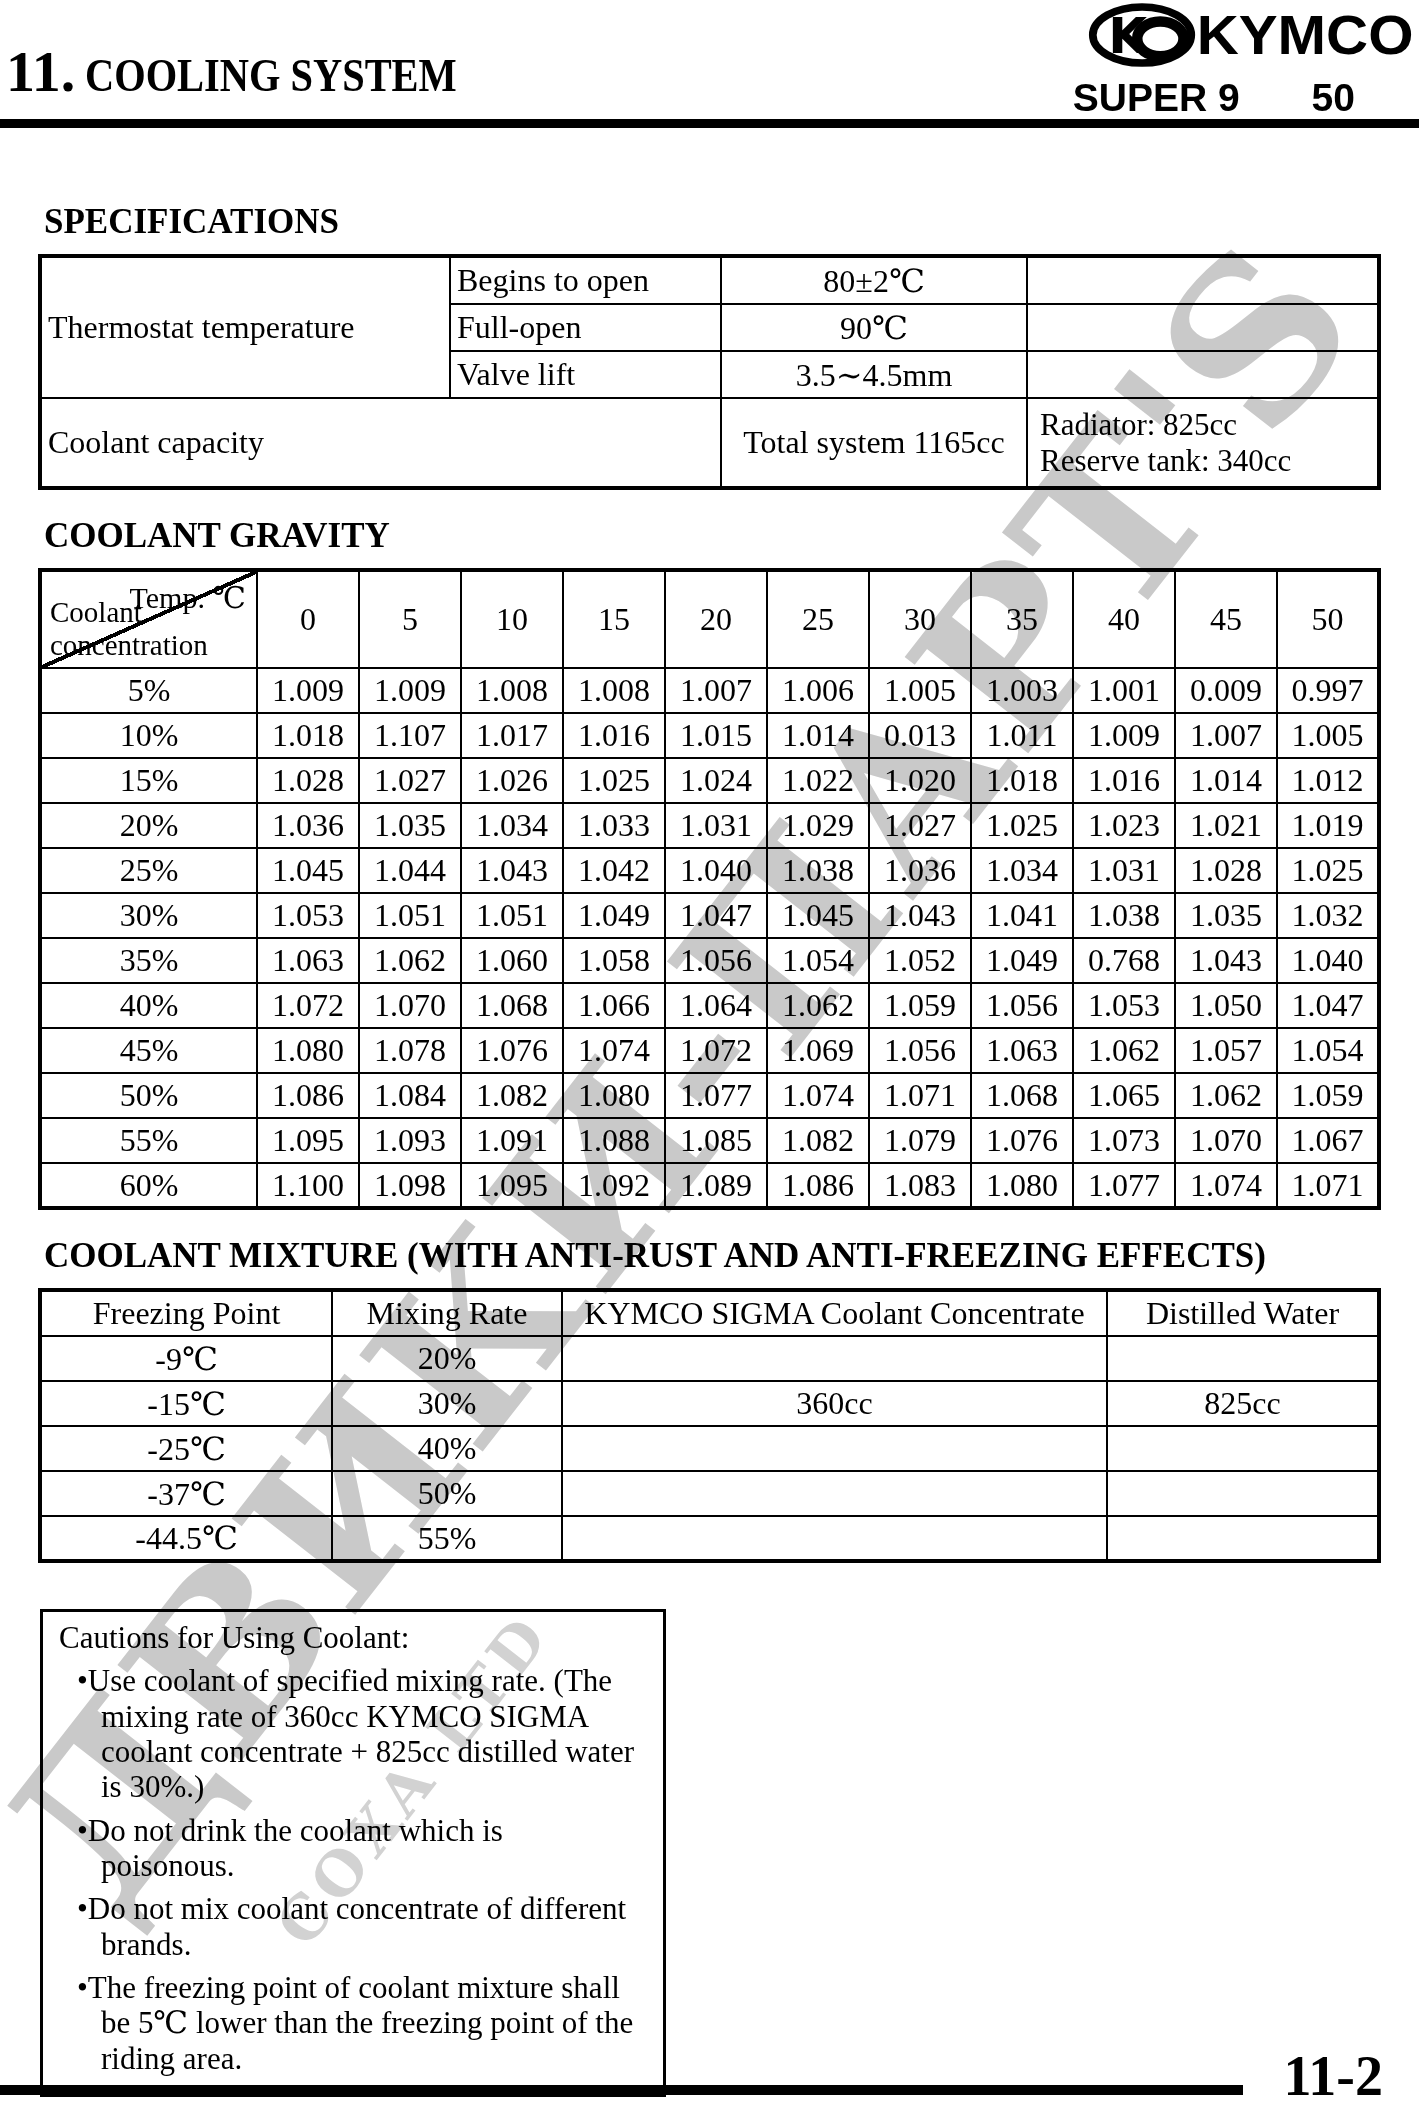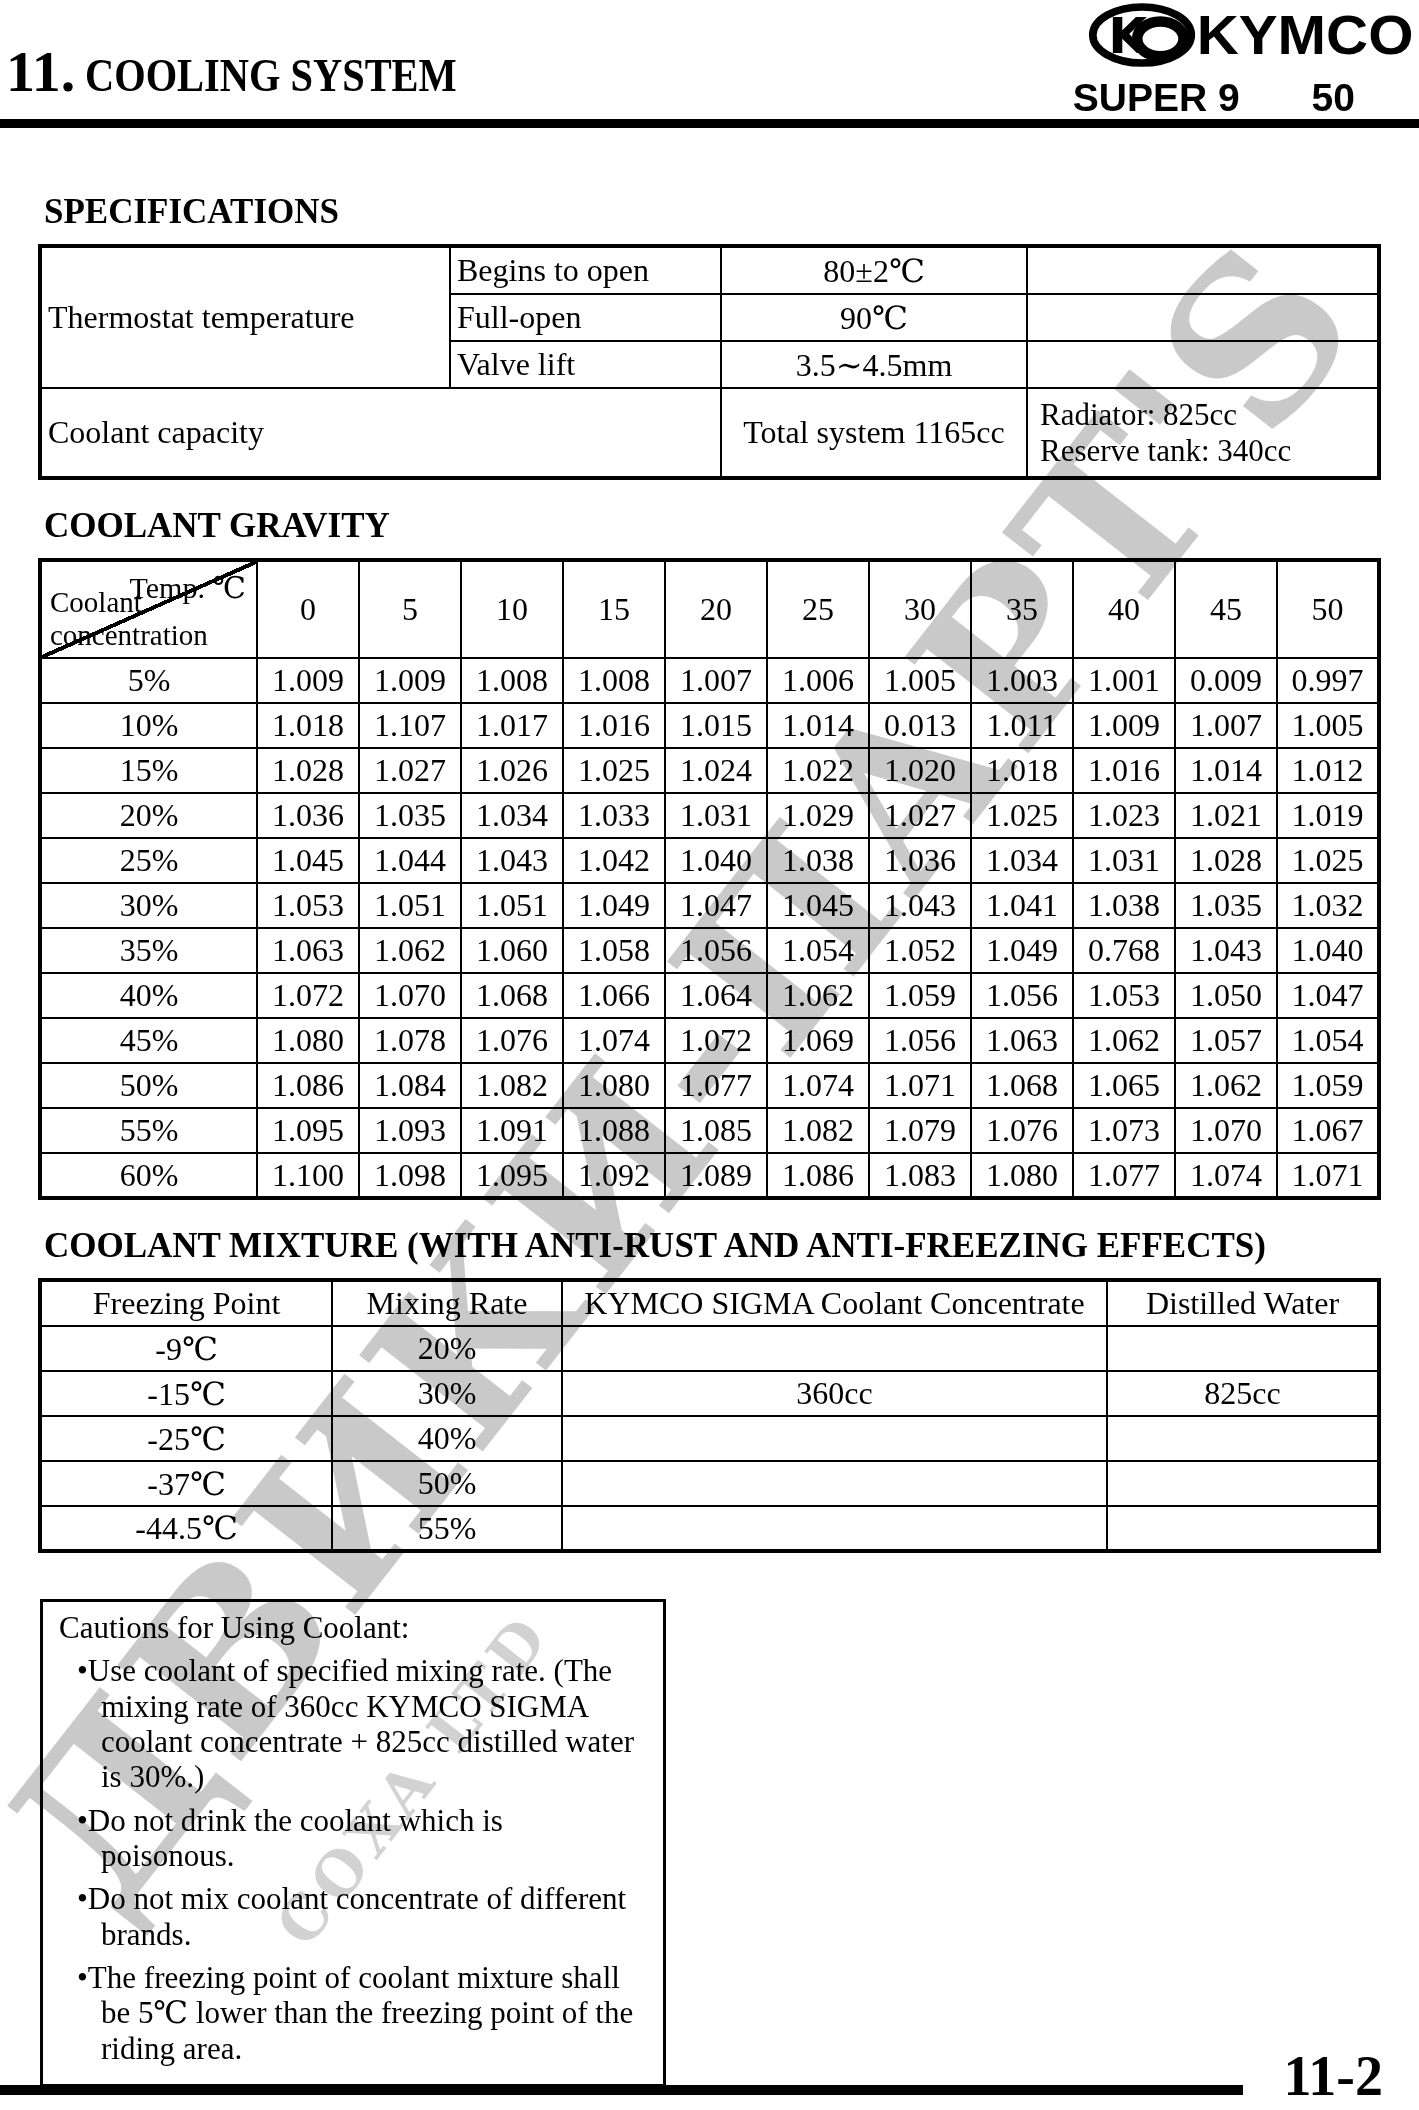--- a/index.html
+++ b/index.html
@@ -34,21 +34,21 @@
   .brand-name {
     font-family:"Liberation Sans",sans-serif; font-weight:bold; font-size:56px;
     display:inline-block; transform:scaleX(1.04); transform-origin:100% 50%;
   }
   .model-line {
     position:absolute; top:76px; right:64px; display:flex; gap:72px;
     font-family:"Liberation Sans",sans-serif; font-weight:bold; font-size:39px;
   }
   .header-rule { position:absolute; left:0; top:119px; width:1419px; height:9px; background:#000; }
   
-  #main { position:absolute; left:38px; top:192px; width:1341px; }
+  #main { position:absolute; left:38px; top:202px; width:1341px; }
   h2 { font-size:35px; font-weight:bold; margin:0 0 12px 6px; }
   h2.mt { margin-top:26px; }
   table { border-collapse:collapse; table-layout:fixed; width:1339px; font-size:32px; }
   table { border:4px solid #000; }
   td { border:2px solid #000; text-align:center; vertical-align:middle; overflow:hidden; padding:0; }
   .r45 td, tr.r45 { height:45px; }
   .r90 { height:90px; }
   td.lbl { text-align:left; padding-left:6px; }
   td.note { text-align:left; padding-left:12px; font-size:31px; line-height:1.16; }
   

